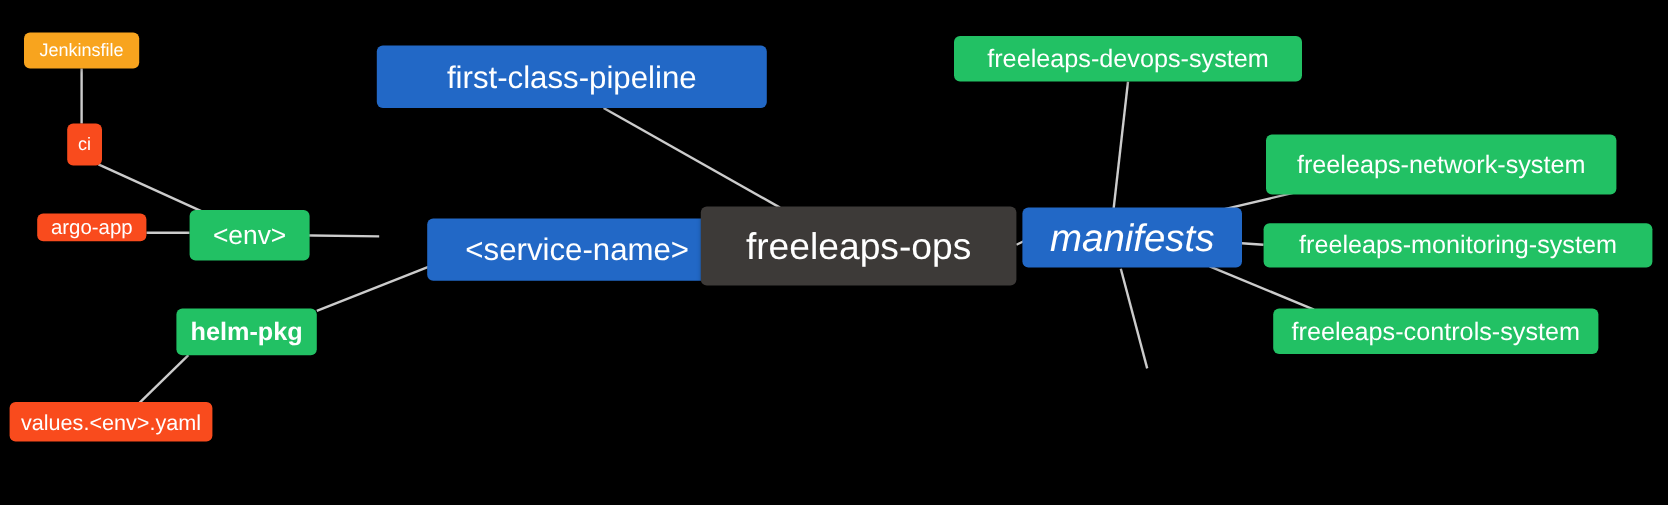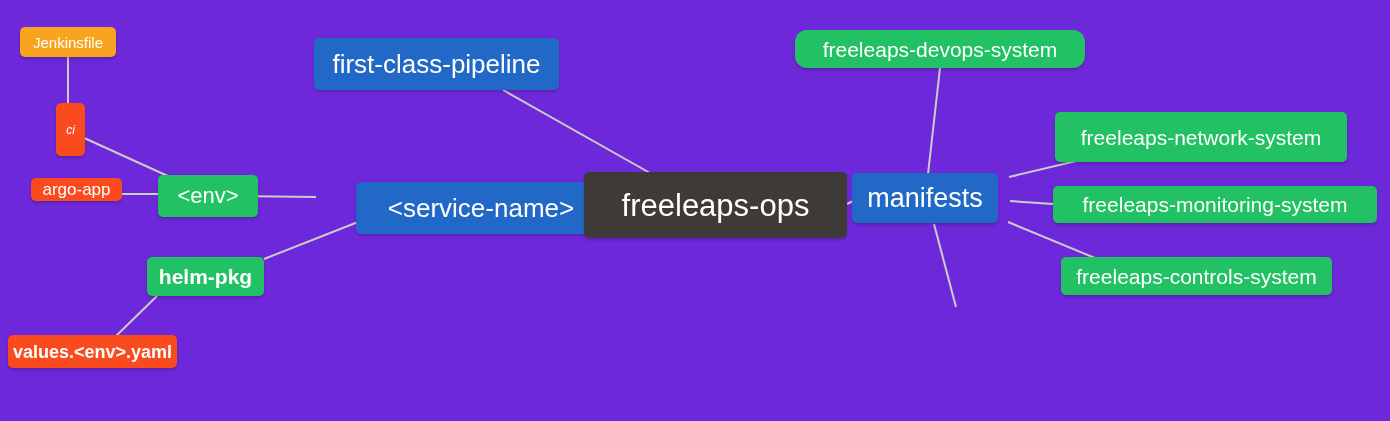--- a/index.html
+++ b/index.html
@@ -1,20 +1,20 @@
 <!DOCTYPE html>
 <html><head>
 <meta charset="utf-8">
 <style>
   html, body { margin: 0; padding: 0; background: #ffffff; }
   .canvas {
     position: relative;
     width: 1390px;
     height: 421px;
-    background: #6d28d9;
+    background: #000000;
     overflow: hidden;
     font-family: "Liberation Sans", "DejaVu Sans", sans-serif;
   }
   svg.edges {
     position: absolute;
     left: 0; top: 0;
     width: 1390px; height: 421px;
   }
   svg.edges line {
     stroke-width: 2;
@@ -51,27 +51,27 @@
     <line x1="566" y1="200" x2="585" y2="204" stroke="#cccccc"></line>
     <line x1="847" y1="204" x2="853" y2="201" stroke="#cccccc"></line>
     <line x1="940" y1="68" x2="928" y2="174" stroke="#cccccc"></line>
     <line x1="1009" y1="177" x2="1123" y2="150" stroke="#cccccc"></line>
     <line x1="1010" y1="201" x2="1053" y2="204" stroke="#cccccc"></line>
     <line x1="1008" y1="222" x2="1095" y2="258" stroke="#cccccc"></line>
     <line x1="934" y1="224" x2="956" y2="307" stroke="#cccccc"></line>
   </svg>
 
   <div class="node" style="left: 20px; top: 27px; width: 96px; height: 30px; font-size: 15px; background: rgb(248, 164, 30);">Jenkinsfile</div>
-  <div class="node" style="left: 56px; top: 103px; width: 29px; height: 53px; font-size: 12px; background: rgb(249, 75, 29); font-style: italic;">ci</div>
+  <div class="node" style="left: 56px; top: 103px; width: 29px; height: 35px; font-size: 15px; background: rgb(249, 75, 29);">ci</div>
   <div class="node" style="left: 31px; top: 178px; width: 91px; height: 23px; font-size: 17px; background: rgb(249, 75, 29);">argo-app</div>
   <div class="node" style="left: 158px; top: 175px; width: 100px; height: 42px; font-size: 22px; background: rgb(34, 193, 100);">&lt;env&gt;</div>
   <div class="node" style="left: 147px; top: 257px; width: 117px; height: 39px; font-size: 21px; background: rgb(34, 193, 100); font-weight: bold;">helm-pkg</div>
-  <div class="node" style="left: 8px; top: 335px; width: 169px; height: 33px; font-size: 18px; background: rgb(249, 75, 29); font-weight: bold;">values.&lt;env&gt;.yaml</div>
-  <div class="node" style="left: 314px; top: 38px; width: 245px; height: 52px; font-size: 26px; background: rgb(34, 104, 198);">first-class-pipeline</div>
+  <div class="node" style="left: 8px; top: 335px; width: 169px; height: 33px; font-size: 18px; background: rgb(249, 75, 29);">values.&lt;env&gt;.yaml</div>
+  <div class="node" style="left: 314px; top: 38px; width: 325px; height: 52px; font-size: 26px; background: rgb(34, 104, 198);">first-class-pipeline</div>
   <div class="node" style="left: 316px; top: 182px; width: 250px; height: 52px; font-size: 26px; background: rgb(34, 104, 198); margin-left: 40px;">&lt;service-name&gt;</div>
   <div class="node" style="left: 584px; top: 172px; width: 263px; height: 66px; font-size: 31px; background: rgb(61, 58, 56);">freeleaps-ops</div>
-  <div class="node" style="left: 852px; top: 173px; width: 146px; height: 50px; font-size: 27px; background: rgb(34, 104, 198);">manifests</div>
-  <div class="node" style="left: 795px; top: 30px; width: 290px; height: 38px; font-size: 21px; background: rgb(34, 193, 100); border-radius: 12px;">freeleaps-devops-system</div>
+  <div class="node" style="left: 852px; top: 173px; width: 183px; height: 50px; font-size: 32px; background: rgb(34, 104, 198); font-style: italic;">manifests</div>
+  <div class="node" style="left: 795px; top: 30px; width: 290px; height: 38px; font-size: 21px; background: rgb(34, 193, 100);">freeleaps-devops-system</div>
   <div class="node" style="left: 1055px; top: 112px; width: 292px; height: 50px; font-size: 21px; background: rgb(34, 193, 100);">freeleaps-network-system</div>
   <div class="node" style="left: 1053px; top: 186px; width: 324px; height: 37px; font-size: 21px; background: rgb(34, 193, 100);">freeleaps-monitoring-system</div>
   <div class="node" style="left: 1061px; top: 257px; width: 271px; height: 38px; font-size: 21px; background: rgb(34, 193, 100);">freeleaps-controls-system</div>
 
 </div>
 
 </body></html>

